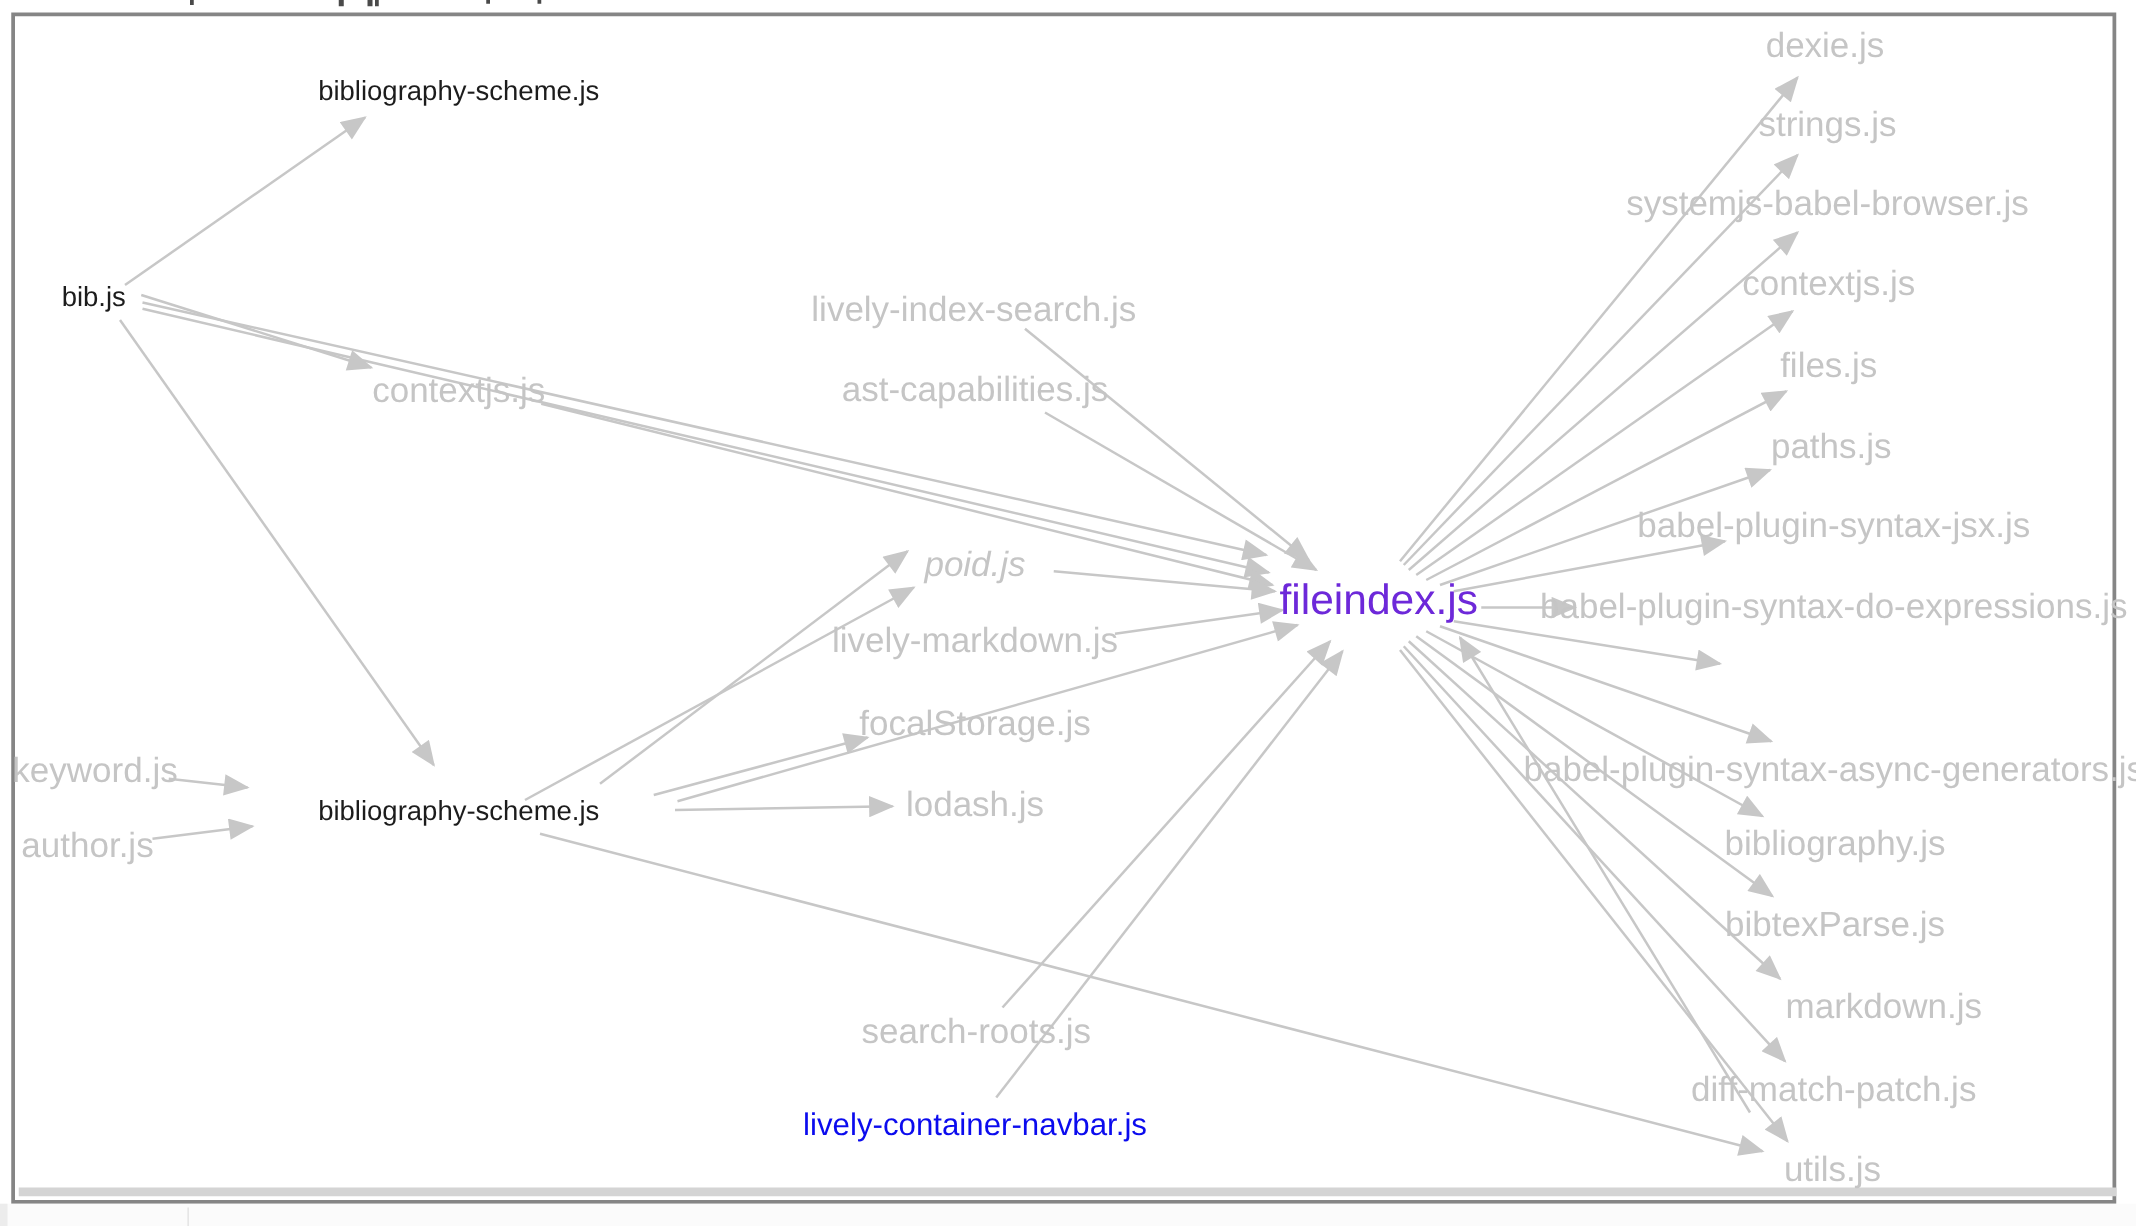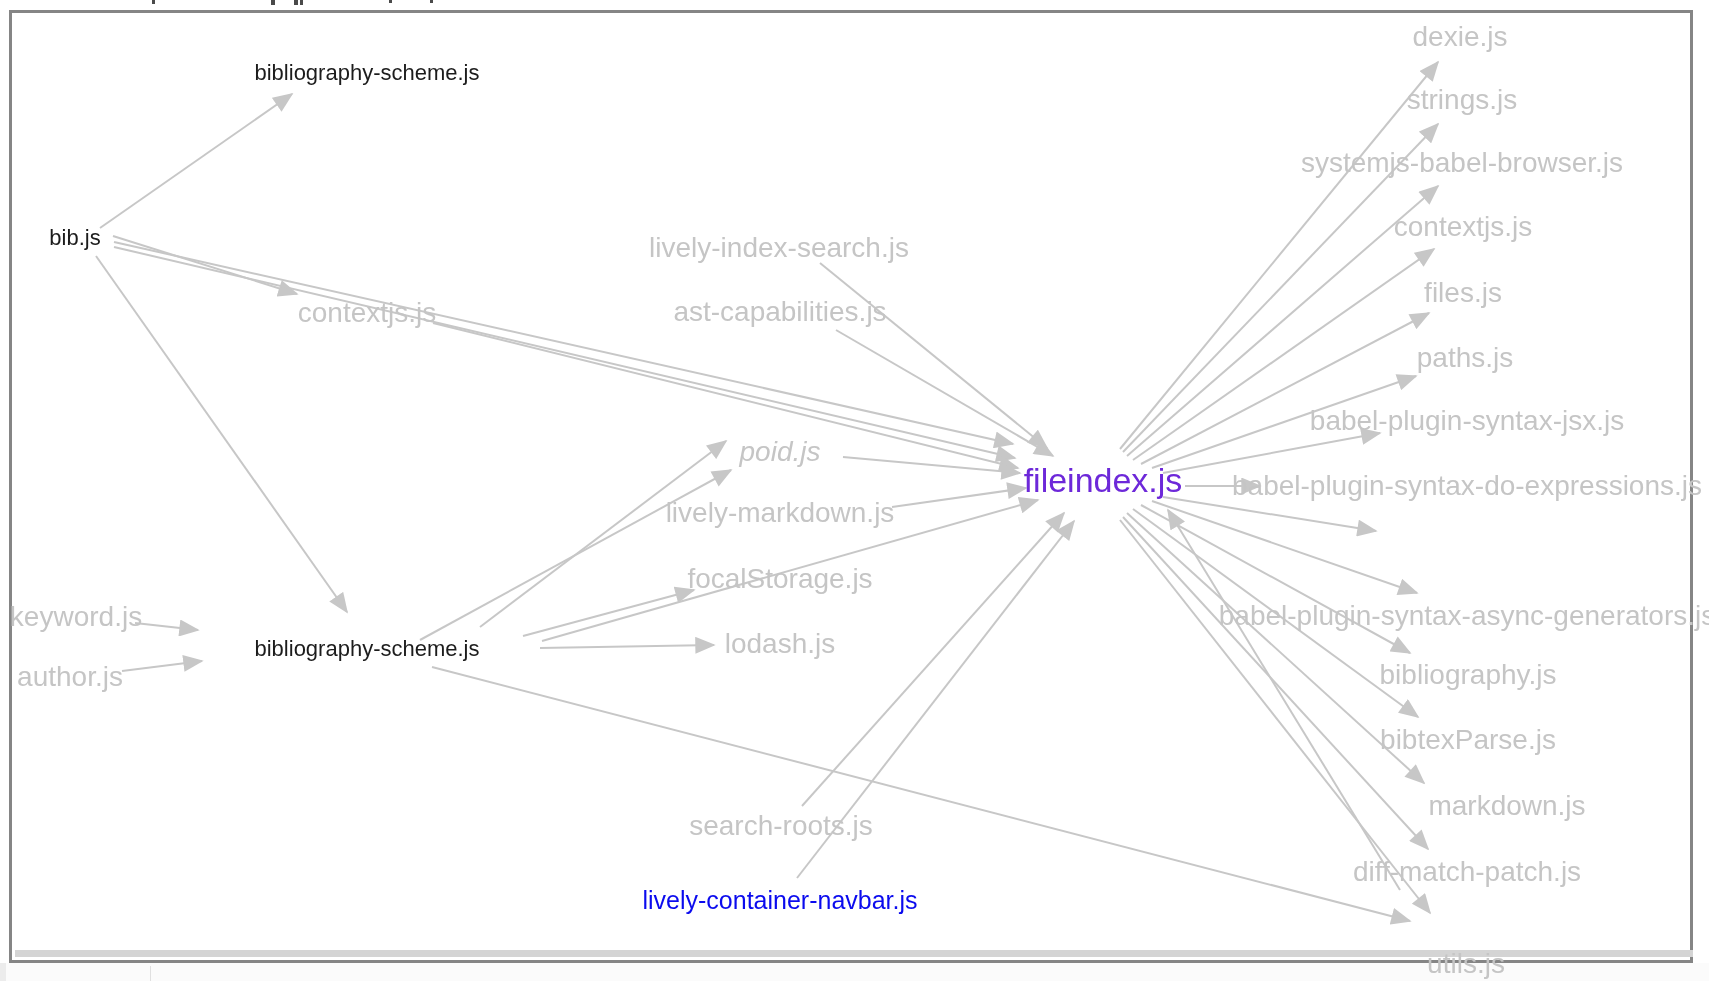--- a/index.html
+++ b/index.html
@@ -135,21 +135,21 @@
       <div class="node dep" style="left: 1463px; top: 227px;">contextjs.js</div>
       <div class="node dep" style="left: 1463px; top: 293px;">files.js</div>
       <div class="node dep" style="left: 1465px; top: 358px;">paths.js</div>
       <div class="node dep" style="left: 1467px; top: 421px;">babel-plugin-syntax-jsx.js</div>
       <div class="node dep" style="left: 1467px; top: 486px;">babel-plugin-syntax-do-expressions.js</div>
       <div class="node dep" style="left: 1467px; top: 616px;">babel-plugin-syntax-async-generators.js</div>
       <div class="node dep" style="left: 1468px; top: 675px;">bibliography.js</div>
       <div class="node dep" style="left: 1468px; top: 740px;">bibtexParse.js</div>
       <div class="node dep" style="left: 1466px; top: 806px; margin-left: 41px;">markdown.js</div>
       <div class="node dep" style="left: 1467px; top: 872px;">diff-match-patch.js</div>
-      <div class="node dep" style="left: 1466px; top: 964px; text-align: right;">utils.js</div>
+      <div class="node dep" style="left: 1466px; top: 936px; text-align: right;">utils.js</div>
     </div>
 
   <div class="below-strip">
     <div class="below-left-edge"></div>
     <div class="below-divider"></div>
   </div>
 
 </div>
 
 </body></html>

